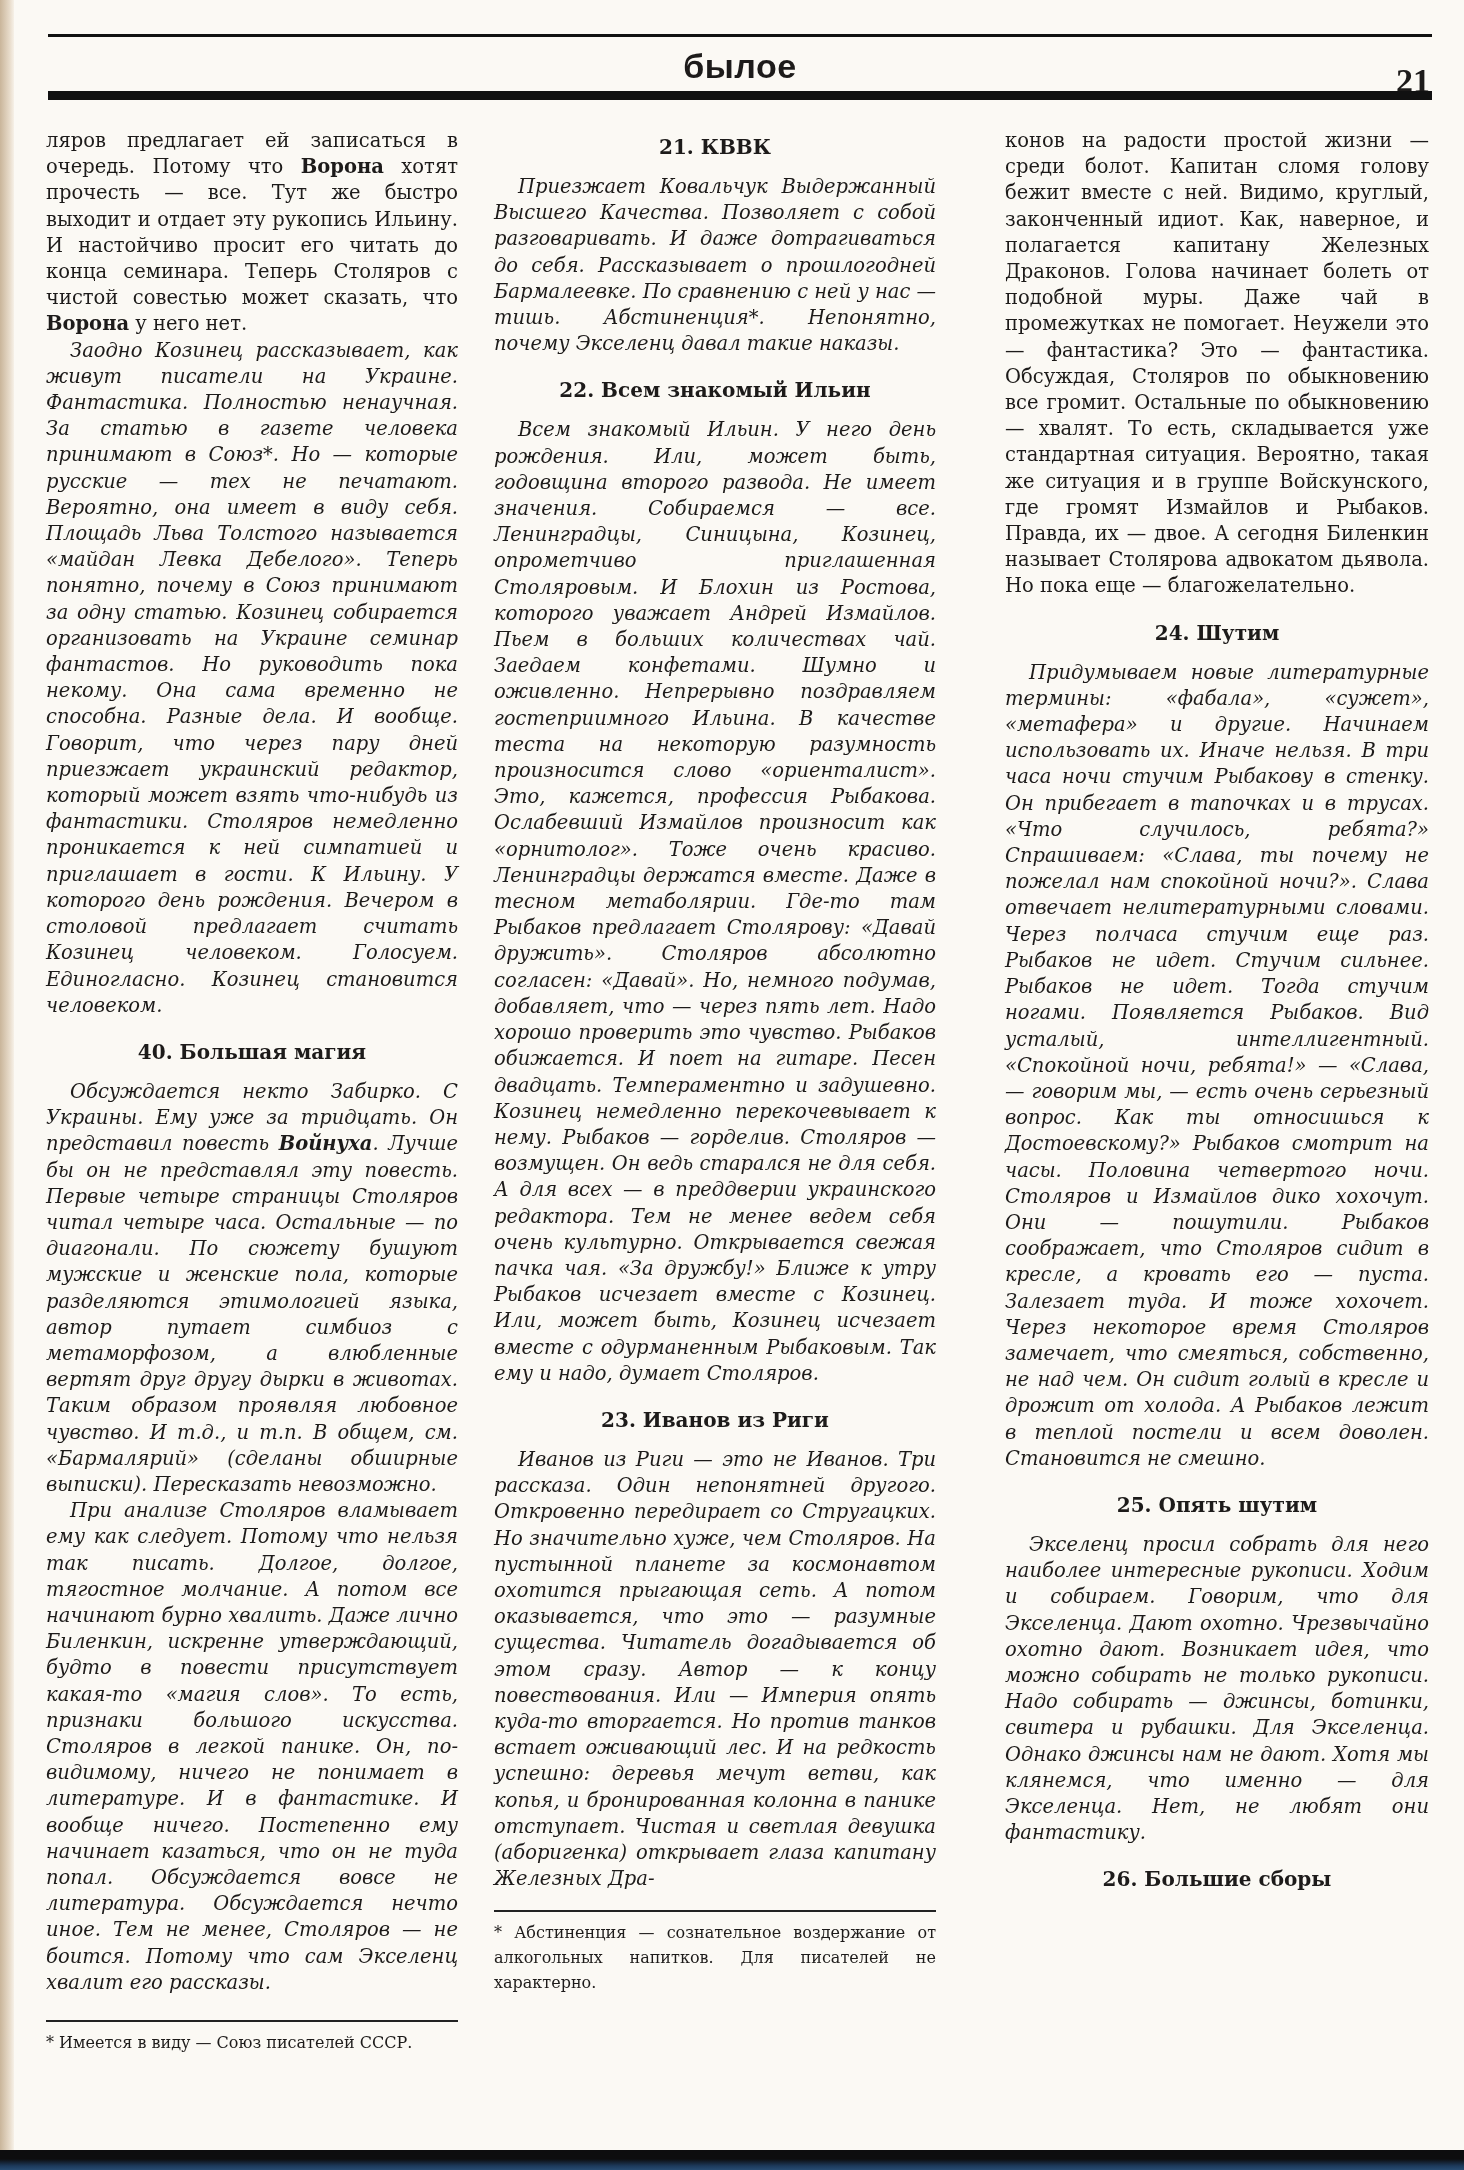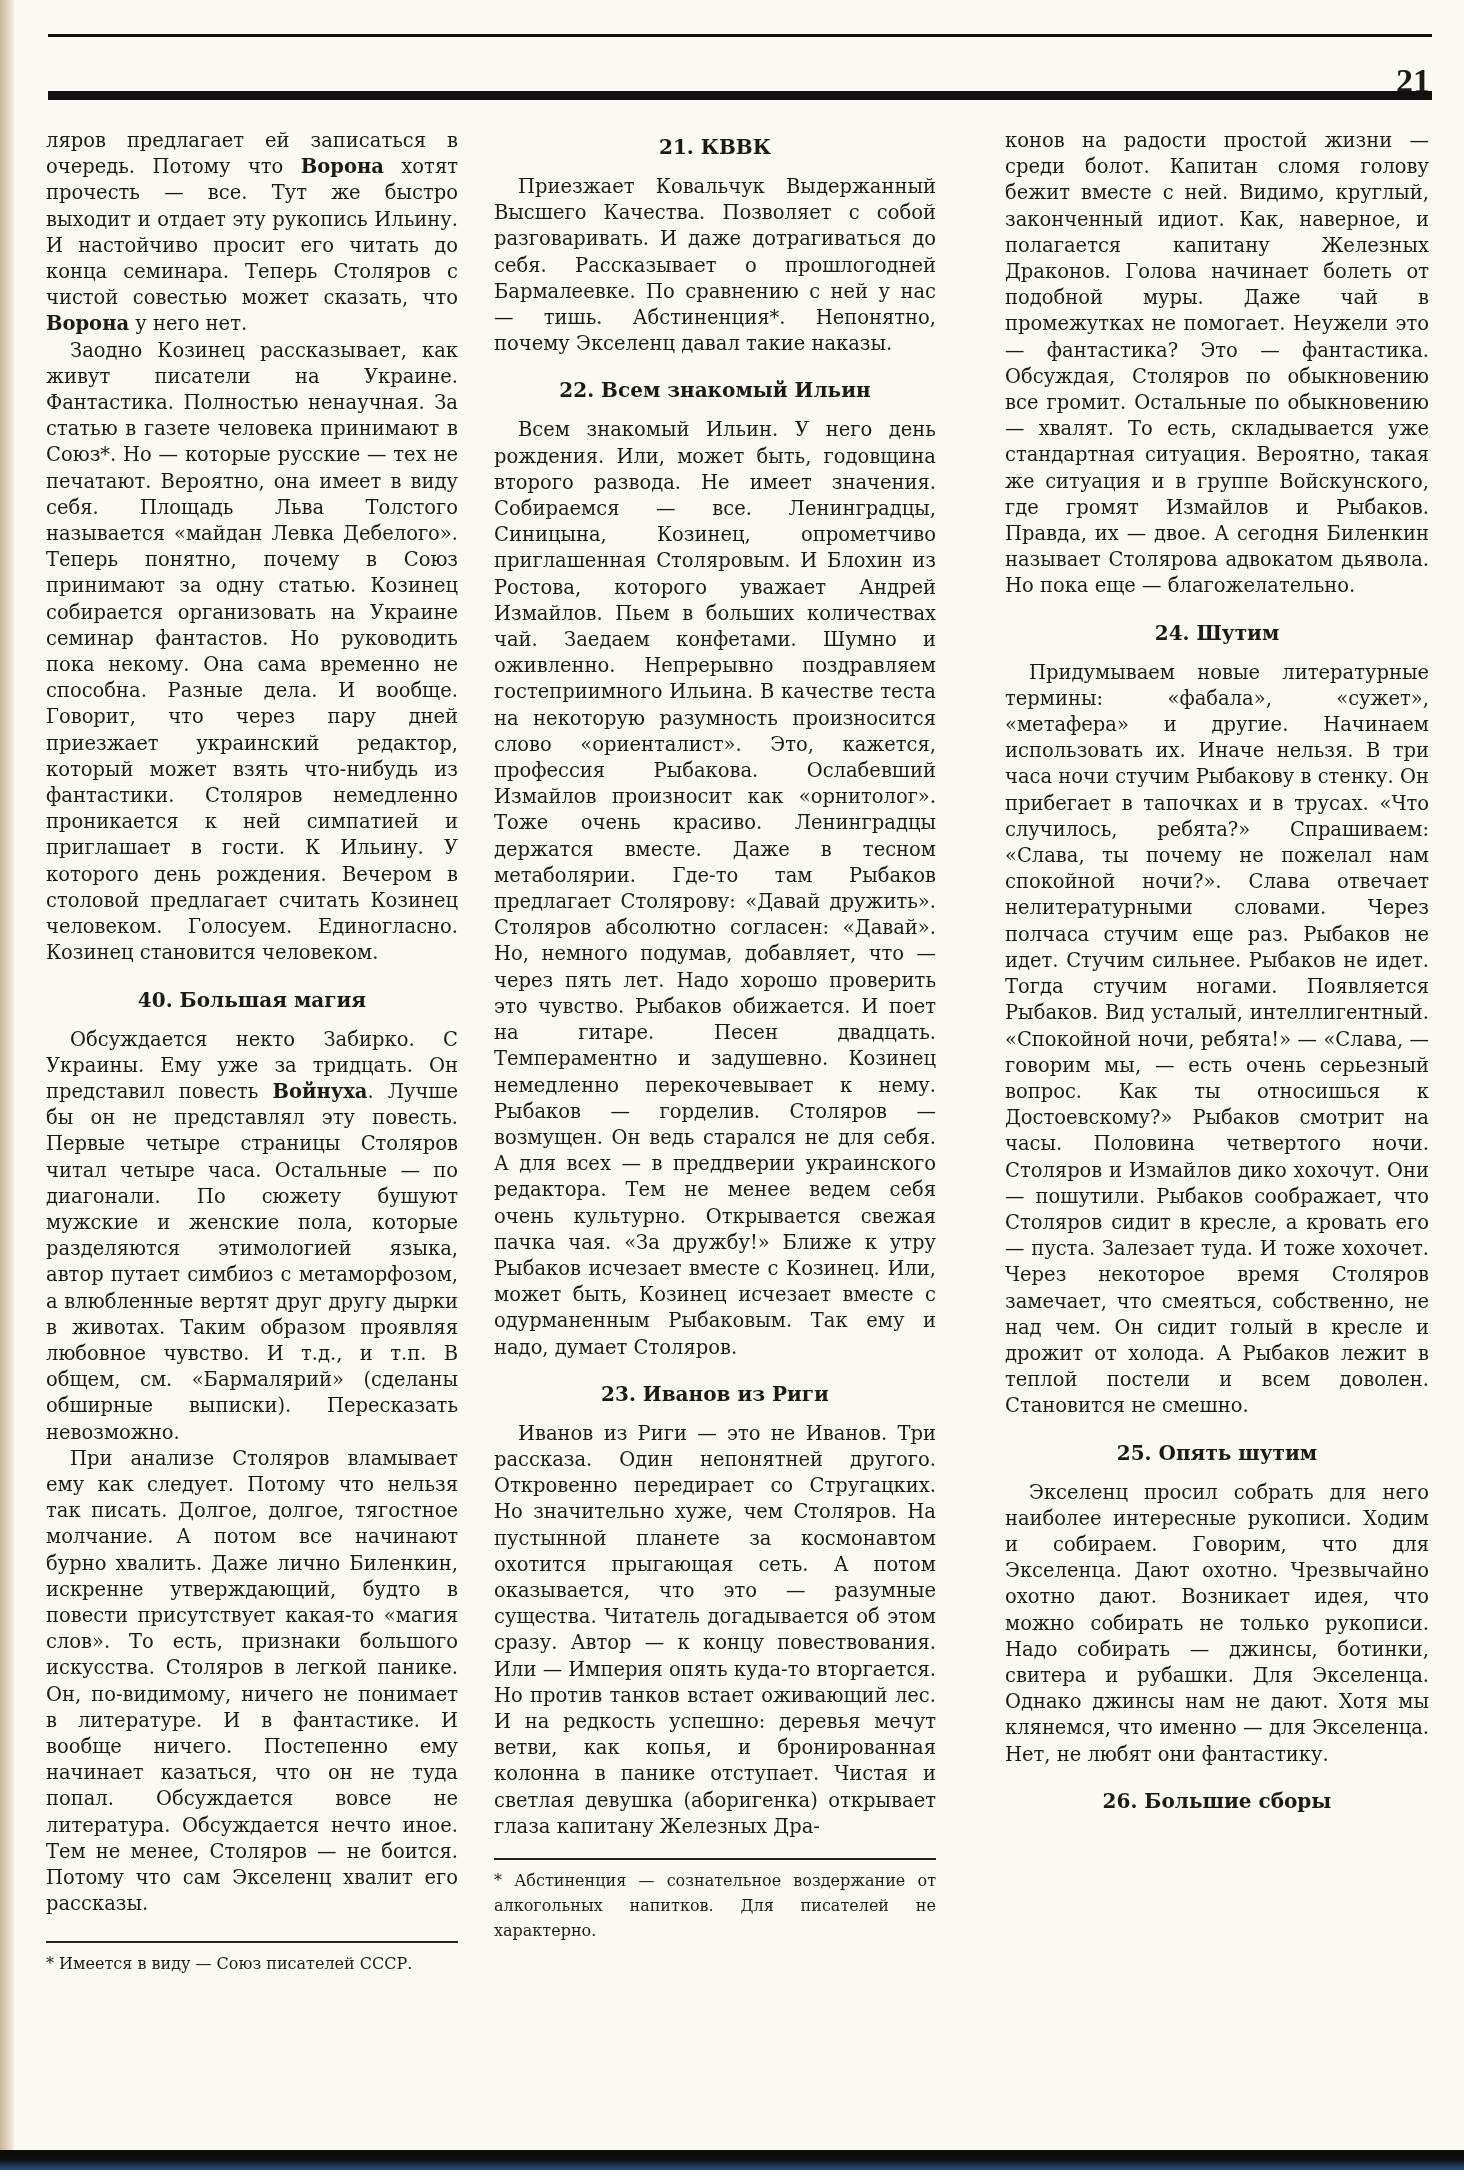--- a/index.html
+++ b/index.html
@@ -38,21 +38,21 @@
     }
     .column {
       position: absolute; top: 120px;
       font-size: 19.5px; line-height: 26.2px;
       text-align: justify; hyphens: manual; margin-top: 8px;
     }
     .col-1 { left: 46px; width: 412px; }
     .col-2 { left: 494px; width: 442px; }
     .col-3 { left: 1005px; width: 424px; }
     .column p { margin: 0; text-indent: 0; }
-    .column p.indent { text-indent: 24px; }
+    .column p.indent { text-indent: 24px; font-style: italic; }
     .column p.cont { text-indent: 0; }
     .column h2 {
       margin: 20px 0 14px 0; text-align: center;
       font-size: 20px; font-weight: bold; line-height: 26px;
     }
     .column h2.first { margin-top: 6px; }
     .column b { font-weight: bold; }
     .footnote-rule {
       border: none; border-top: 2px solid #222; margin: 18px 0 8px 0;
     }
@@ -61,20 +61,21 @@
     }
     .col-1 .footnote-rule { margin-top: 24px; }
   </style>
 </head>
 <body>
 
 <div class="spine"></div>
 
 <div class="header">
   <div class="rule-top"></div>
+  <div class="title">былое</div>
   <div class="page-number">21</div>
   <div class="rule-bottom"></div>
 </div>
 
 <div class="column col-1">
   <p class="cont"><span>ляров предлагает ей записаться в очередь. Потому что </span><b>Ворона</b><span> хотят прочесть — все. Тут же быстро выходит и отдает эту рукопись Ильину. И настойчиво просит его читать до конца семинара. Теперь Столяров с чистой совестью может сказать, что </span><b>Ворона</b><span> у него нет.</span></p>
   <p class="indent">Заодно Козинец рассказывает, как живут писатели на Украине. Фантастика. Полностью ненаучная. За статью в газете человека принимают в Союз*. Но — которые русские — тех не печатают. Вероятно, она имеет в виду себя. Площадь Льва Толстого называется «майдан Левка Дебелого». Теперь понятно, почему в Союз принимают за одну статью. Козинец собирается организовать на Украине семинар фантастов. Но руководить пока некому. Она сама временно не способна. Разные дела. И вообще. Говорит, что через пару дней приезжает украинский редактор, который может взять что-нибудь из фантастики. Столяров немедленно проникается к ней симпатией и приглашает в гости. К Ильину. У которого день рождения. Вечером в столовой предлагает считать Козинец человеком. Голосуем. Единогласно. Козинец становится человеком.</p>
   <h2>40. Большая магия</h2>
   <p class="indent"><span>Обсуждается некто Забирко. С Украины. Ему уже за тридцать. Он представил повесть </span><b>Войнуха</b><span>. Лучше бы он не представлял эту повесть. Первые четыре страницы Столяров читал четыре часа. Остальные — по диагонали. По сюжету бушуют мужские и женские пола, которые разделяются этимологией языка, автор путает симбиоз с метаморфозом, а влюбленные вертят друг другу дырки в животах. Таким образом проявляя любовное чувство. И т.д., и т.п. В общем, см. «Бармалярий» (сделаны обширные выписки). Пересказать невозможно.</span></p>
   <p class="indent">При анализе Столяров вламывает ему как следует. Потому что нельзя так писать. Долгое, долгое, тягостное молчание. А потом все начинают бурно хвалить. Даже лично Биленкин, искренне утверждающий, будто в повести присутствует какая-то «магия слов». То есть, признаки большого искусства. Столяров в легкой панике. Он, по-видимому, ничего не понимает в литературе. И в фантастике. И вообще ничего. Постепенно ему начинает казаться, что он не туда попал. Обсуждается вовсе не литература. Обсуждается нечто иное. Тем не менее, Столяров — не боится. Потому что сам Экселенц хвалит его рассказы.</p>

